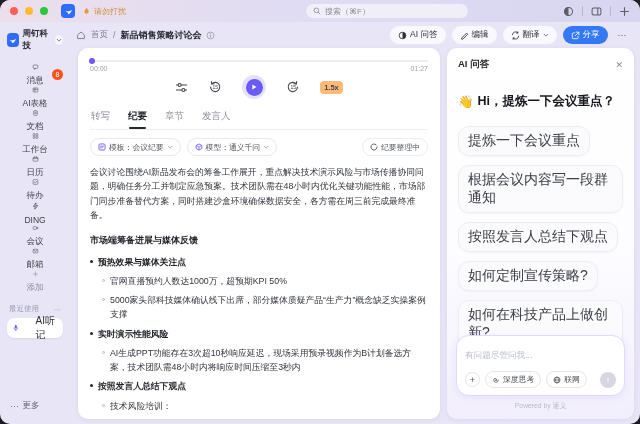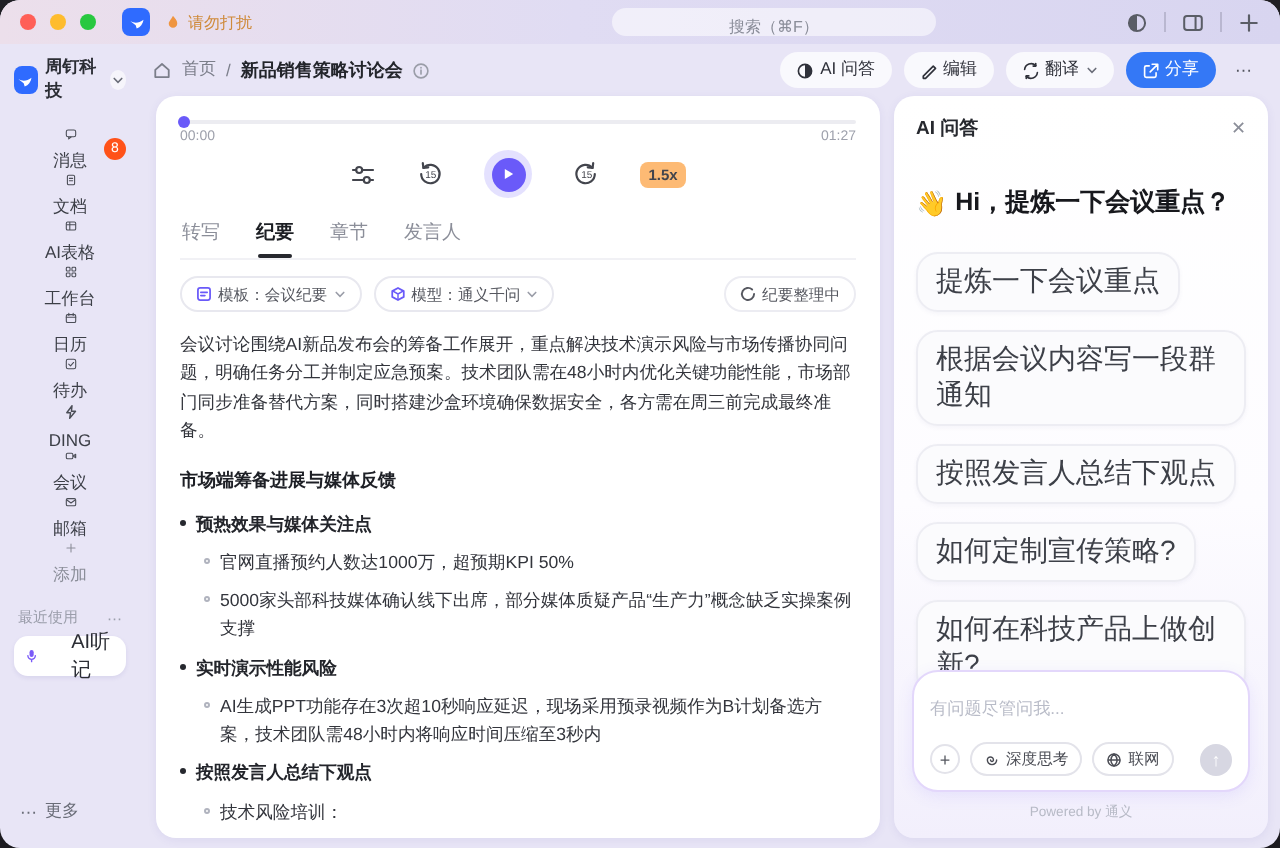--- a/index.html
+++ b/index.html
@@ -24,21 +24,21 @@
   }
   .tl { width:8px; height:8px; border-radius:50%; }
   .tl.red{background:#ff5f57}.tl.yellow{background:#febc2e}.tl.green{background:#28c840}
   .appicon { width:14px; height:14px; border-radius:4px; background:#2f6bff;
     display:flex; align-items:center; justify-content:center; margin-left:6px; }
   .dnd { display:flex; align-items:center; gap:3px; font-size:8px; color:#cf8a3a; }
   .searchpill {
     position:absolute; left:306px; top:4px; width:162px; height:14px;
     background:rgba(255,255,255,.55); border-radius:7px;
     display:flex; align-items:center; gap:4px; padding:0 7px;
-    font-size:8px; color:#8a8d99;flex-direction:column;
+    font-size:8px; color:#8a8d99;
   }
   .tb-right { position:absolute; right:10px; top:0; height:22px; display:flex; align-items:center; gap:8px; color:#5a5d66; }
   .tb-sep { width:1px; height:10px; background:rgba(90,90,110,.25); }
 
   
   .sidebar { position:absolute; top:22px; left:0; width:70px; bottom:0; padding:6px 7px; }
   .ws { display:flex; align-items:center; gap:4px; margin-bottom:12px; }
   .ws-name { font-size:8.5px; font-weight:bold; color:#2b2d34; }
   .ws-caret { width:10px; height:10px; border-radius:50%; background:rgba(255,255,255,.6);
     display:flex; align-items:center; justify-content:center; }
@@ -192,31 +192,31 @@
     <div class="side-item">
       <svg width="11" height="11" viewBox="0 0 11 11">
           <rect x="1.2" y="1.8" width="8.6" height="6.2" rx="1.6" fill="none" stroke="#4b4e57" stroke-width="1"></rect>
           <path d="M3.4 8v2l2.4-2" fill="none" stroke="#4b4e57" stroke-width="1" stroke-linejoin="round"></path>
         </svg>
       <span class="lbl">消息</span>
       <span class="badge">8</span>
     </div>
     <div class="side-item">
       <svg width="11" height="11" viewBox="0 0 11 11">
+          <rect x="1.2" y="1.8" width="8.6" height="7.4" rx="1.2" fill="none" stroke="#4b4e57" stroke-width="1"></rect>
+          <path d="M1.2 4.4h8.6M4.4 1.8v7.4" stroke="#4b4e57" stroke-width="1"></path>
+        </svg>
+      <span class="lbl">AI表格</span>
+    </div>
+    <div class="side-item">
+      <svg width="11" height="11" viewBox="0 0 11 11">
           <rect x="2.2" y="1.2" width="6.6" height="8.6" rx="1.2" fill="none" stroke="#4b4e57" stroke-width="1"></rect>
           <path d="M4 4h3M4 6.2h3" stroke="#4b4e57" stroke-width="1" stroke-linecap="round"></path>
         </svg>
       <span class="lbl">文档</span>
-    </div>
-    <div class="side-item">
-      <svg width="11" height="11" viewBox="0 0 11 11">
-          <rect x="1.2" y="1.8" width="8.6" height="7.4" rx="1.2" fill="none" stroke="#4b4e57" stroke-width="1"></rect>
-          <path d="M1.2 4.4h8.6M4.4 1.8v7.4" stroke="#4b4e57" stroke-width="1"></path>
-        </svg>
-      <span class="lbl">AI表格</span>
     </div>
     <div class="side-item">
       <svg width="11" height="11" viewBox="0 0 11 11">
           <rect x="1.2" y="1.2" width="3.4" height="3.4" rx=".8" fill="none" stroke="#4b4e57" stroke-width="1"></rect>
           <rect x="6.4" y="1.2" width="3.4" height="3.4" rx=".8" fill="none" stroke="#4b4e57" stroke-width="1"></rect>
           <rect x="1.2" y="6.4" width="3.4" height="3.4" rx=".8" fill="none" stroke="#4b4e57" stroke-width="1"></rect>
           <rect x="6.4" y="6.4" width="3.4" height="3.4" rx=".8" fill="none" stroke="#4b4e57" stroke-width="1"></rect>
         </svg>
       <span class="lbl">工作台</span>
     </div>

